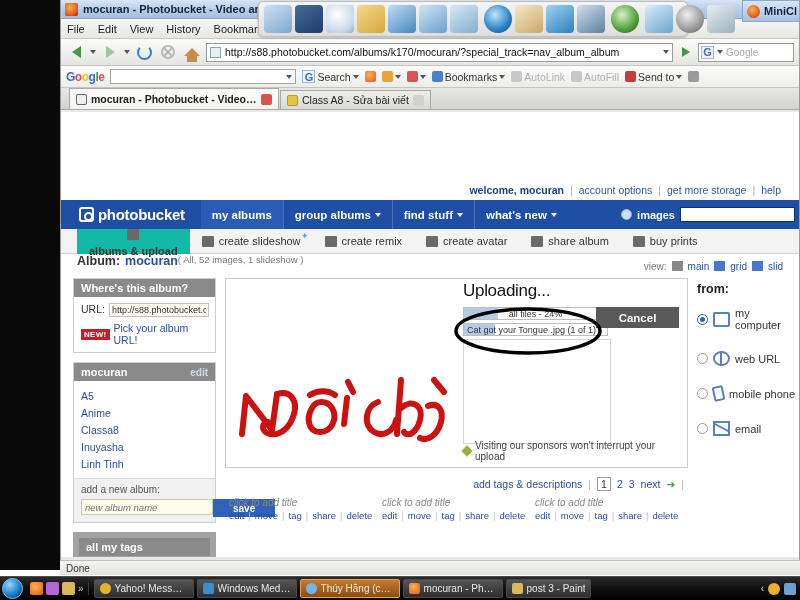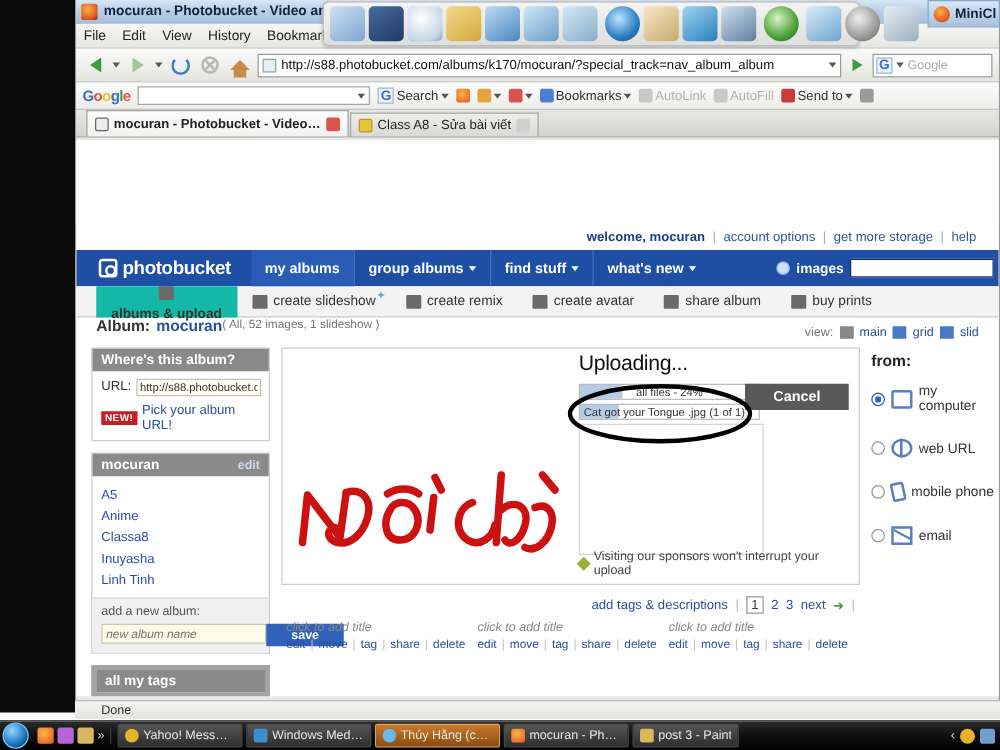--- a/index.html
+++ b/index.html
@@ -164,21 +164,21 @@
   .addtags .sep { color:#bbb; }
   .addtags .nx { color:#2a4fa0; }
   .addtags .nxa { color:#4a9a3a; }
 
   .thumbs { display:flex; gap:0; padding-left:4px;justify-content:flex-end; }
   .thumb { width:153px; }
   .thumb .title { font-size:10px; color:#888; font-style:italic; margin-bottom:2px;}
   .thumb .acts { font-size:9.5px; color:#2a4fa0; display:flex; gap:4px; }
   .thumb .acts .s { color:#c2c2c2; }
 
-  .tagspanel { border:4px solid #a3a3a3; }
+  .tagspanel { border:6px solid #a3a3a3; }
   .tagspanel .panel-h { background:#8a8a8a; }
 
   
   .rcol { width:100px; flex:0 0 auto; padding-top:4px; }
   .from-h { font-size:12.5px; font-weight:bold; color:#222; margin-bottom:11px; }
   .fromopt { display:flex; align-items:center; gap:5px; margin-bottom:20px; font-size:11px; color:#333; }
   .radio { width:11px;height:11px;border:1px solid #9a9a9a;border-radius:50%;background:#fff;position:relative;flex:0 0 auto;}
   .radio.on { border-color:#2f62b8; }
   .radio.on:after{content:"";position:absolute;left:2px;top:2px;width:5px;height:5px;background:#2f62b8;border-radius:50%;}
   .oi { width:17px;height:15px;flex:0 0 auto; }
@@ -190,21 +190,21 @@
   .oi.mail:after{content:"";position:absolute;left:0;top:0;width:13px;height:9px;
      border-top:2px solid #5a7fc0;transform:skewY(28deg);transform-origin:left top;}
 
   
   .handwriting { position:absolute; left:228px; top:362px; width:236px; height:95px; pointer-events:none; }
   .ellipse-mark { position:absolute; left:452px; top:306px; width:152px; height:50px; pointer-events:none; }
 
   
   .statusbar { position:absolute; left:60px; top:560px; width:740px; height:15px;
                background:linear-gradient(to bottom,#f4f4f2,#e2e2de); border-top:1px solid #bdbdb9;
-               display:flex; align-items:center; padding-left:21px; font-size:10px; color:#333; }
+               display:flex; align-items:center; padding-left:6px; font-size:10px; color:#333; }
 
   
   .taskbar { position:absolute; left:0; top:576px; width:800px; height:24px;
              background:linear-gradient(to bottom,#2b2b2b,#111 45%,#000); display:flex; align-items:center;
              padding-left:2px; gap:3px; border-top:1px solid #4d4d4d;}
   .startorb { width:21px;height:21px;border-radius:50%;
      background:radial-gradient(circle at 35% 30%, #9ad6ff, #2f8fd6 45%, #0b4e86 80%);
      border:1px solid #7ec6f5; flex:0 0 auto;}
   .ql { display:flex; align-items:center; gap:3px; padding:0 4px; border-right:1px solid #3a3a3a; margin-right:2px;}
   .ql .qi { width:13px;height:13px;border-radius:2px; }

